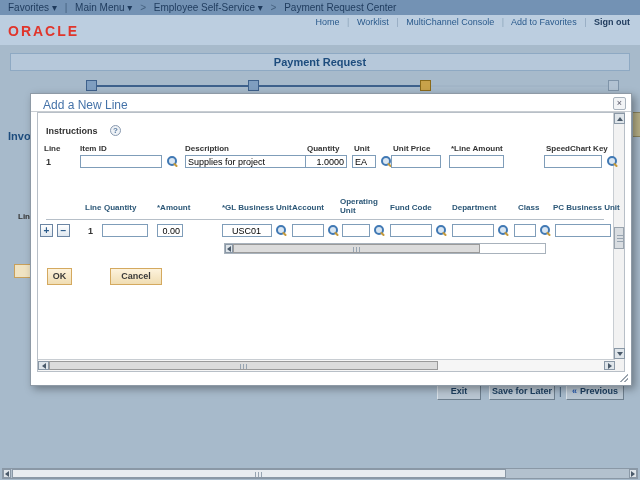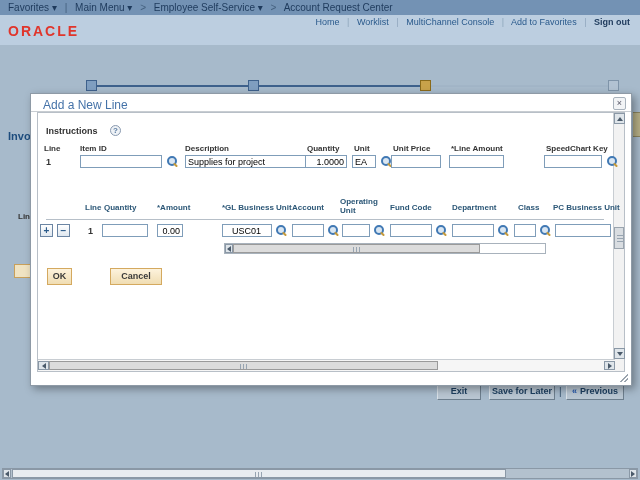--- a/index.html
+++ b/index.html
@@ -130,37 +130,38 @@
 
 <div class="screen">
 
   <div class="abs bar1">
     <span class="crumb"><span>Favorites</span> <span>▾</span></span>
     <span class="sep">|</span>
     <span class="crumb"><span>Main Menu</span> <span>▾</span></span>
     <span class="sep">&gt;</span>
     <span class="crumb"><span>Employee Self-Service</span> <span>▾</span></span>
     <span class="sep">&gt;</span>
-    <span class="crumb">Account Request Center</span>
+    <span class="crumb">Payment Request Center</span>
   </div>
 
   <div class="abs bar2"></div>
   <div class="abs brand">ORACLE</div>
   <div class="abs hlinks">
     <span class="lnk">Home</span>
     <span class="sep">|</span>
     <span class="lnk">Worklist</span>
     <span class="sep">|</span>
     <span class="lnk">MultiChannel Console</span>
     <span class="sep">|</span>
     <span class="lnk">Add to Favorites</span>
     <span class="sep">|</span>
     <span class="signout">Sign out</span>
   </div>
 
+  <div class="abs prtitle">Payment Request</div>
   <div class="abs trainline1"></div>
   <div class="abs trainline2"></div>
   <div class="abs sq blue" style="left:86px;"></div>
   <div class="abs sq blue" style="left:248px;"></div>
   <div class="abs sq gold" style="left:420px;"></div>
   <div class="abs sq pale" style="left:608px;"></div>
 
   <div class="abs invfrag">Invoice</div>
   <div class="abs linefrag">Line</div>
   <div class="abs beigefrag"></div>

